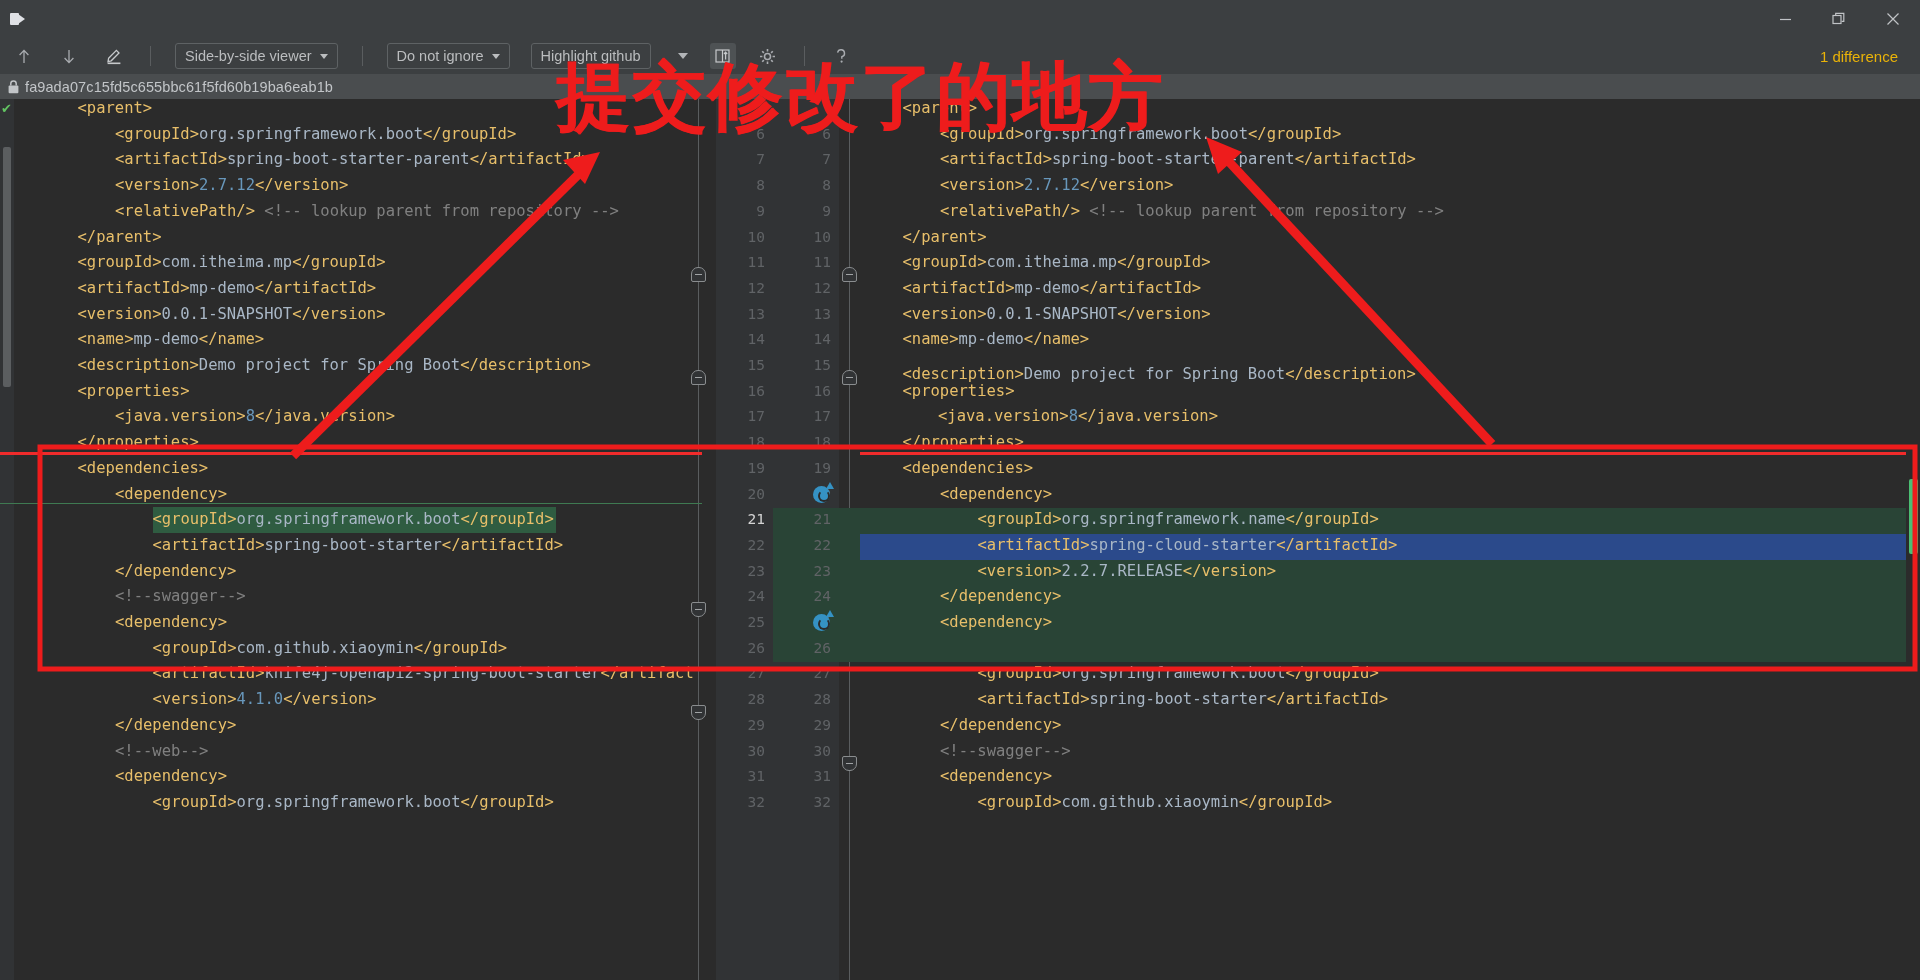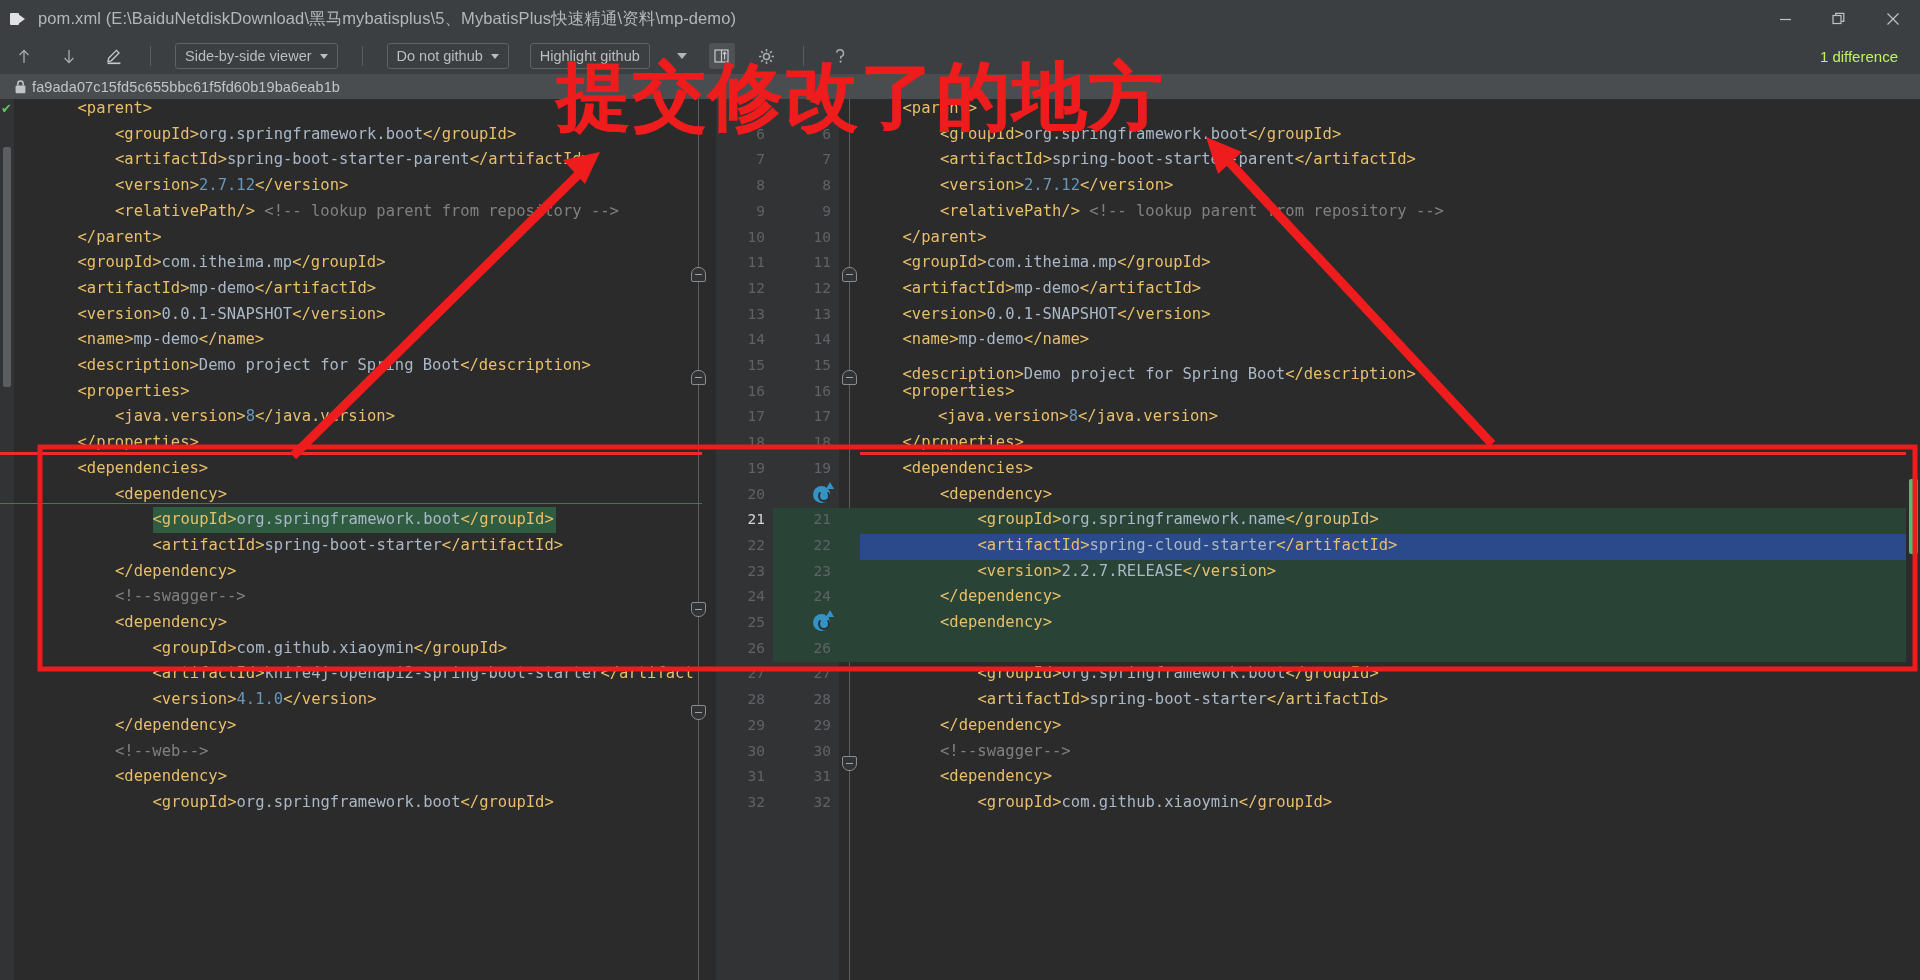--- a/index.html
+++ b/index.html
@@ -67,32 +67,32 @@
   }
   #tb-small-caret {
     width:0;height:0; margin:0 6px 0 10px;
     border-left:5px solid transparent; border-right:5px solid transparent;
     border-top:6px solid #b2b5b8;
   }
   #tb-active {
     background:#4e5254;
   }
   #diff-count {
-    position:absolute; right:22px; font-size:15px; color:#bef264;
+    position:absolute; right:22px; font-size:15px; color:#eab308;
   }
 
   
   #hashbar {
     height:25px; background:#4a4d4f; display:flex; align-items:center;
     position:relative;
   }
   .hash-left, .hash-right {
     display:flex; align-items:center; height:25px;
   }
-  .hash-left { width:730px; padding-left:15px; }
+  .hash-left { width:730px; padding-left:8px; }
   .hash-right { flex:1; padding-left:10px; }
   .lock-icon { margin-right:6px; display:flex; }
   .hash-text {
     font-size:14.5px; color:#c2c5c8; letter-spacing:.1px; white-space:nowrap;
   }
 
   
   #diff {
     position:absolute; top:99px; left:0; right:0; bottom:0;
     display:flex; background:#2b2b2b; overflow:hidden;
@@ -198,21 +198,20 @@
   }
 </style>
 </head>
 <body>
 
 <div id="titlebar">
   <div id="app-icon">
     <div class="sq"></div>
       <div class="arrow"></div>
   </div>
-  <div id="window-title">pom.xml (E:\BaiduNetdiskDownload\黑马mybatisplus\5、MybatisPlus快速精通\资料\mp-demo)</div>
   <div id="win-buttons">
     <div class="win-btn">
       <svg width="13" height="13" viewBox="0 0 13 13">
           <path d="M1 6.5 H12" stroke="#c0c3c6" stroke-width="1.2"></path>
         </svg>
     </div>
     <div class="win-btn">
       <svg width="14" height="14" viewBox="0 0 14 14">
         <rect x="1" y="3.5" width="8" height="8" fill="none" stroke="#c0c3c6" stroke-width="1.2"></rect>
         <path d="M3.7 3.4 V1.3 H11.8 V9.3 H9.6" fill="none" stroke="#c0c3c6" stroke-width="1.2"></path>
@@ -243,21 +242,21 @@
       <path d="M2.6 16.3 H15.4" stroke="#c6c9cb" stroke-width="1.6"></path>
     </svg>
   </div>
   <div class="tb-sep"></div>
   <div class="tb-combo">
     <span>Side-by-side viewer</span>
     <span class="caret"></span>
   </div>
   <div class="tb-sep"></div>
   <div class="tb-combo">
-    <span>Do not github</span>
+    <span>Do not ignore</span>
     <span class="caret"></span>
   </div>
   <div class="tb-combo">
     <span>Highlight github</span>
   </div>
   <div id="tb-small-caret"></div>
   <div class="tb-icon" id="tb-active">
     <svg width="17" height="16" viewBox="0 0 17 16">
       <rect x="2" y="2" width="13" height="12" fill="none" stroke="#c6c9cb" stroke-width="1.2"></rect>
       <path d="M8.5 2 V14" stroke="#c6c9cb" stroke-width="1.2"></path>

